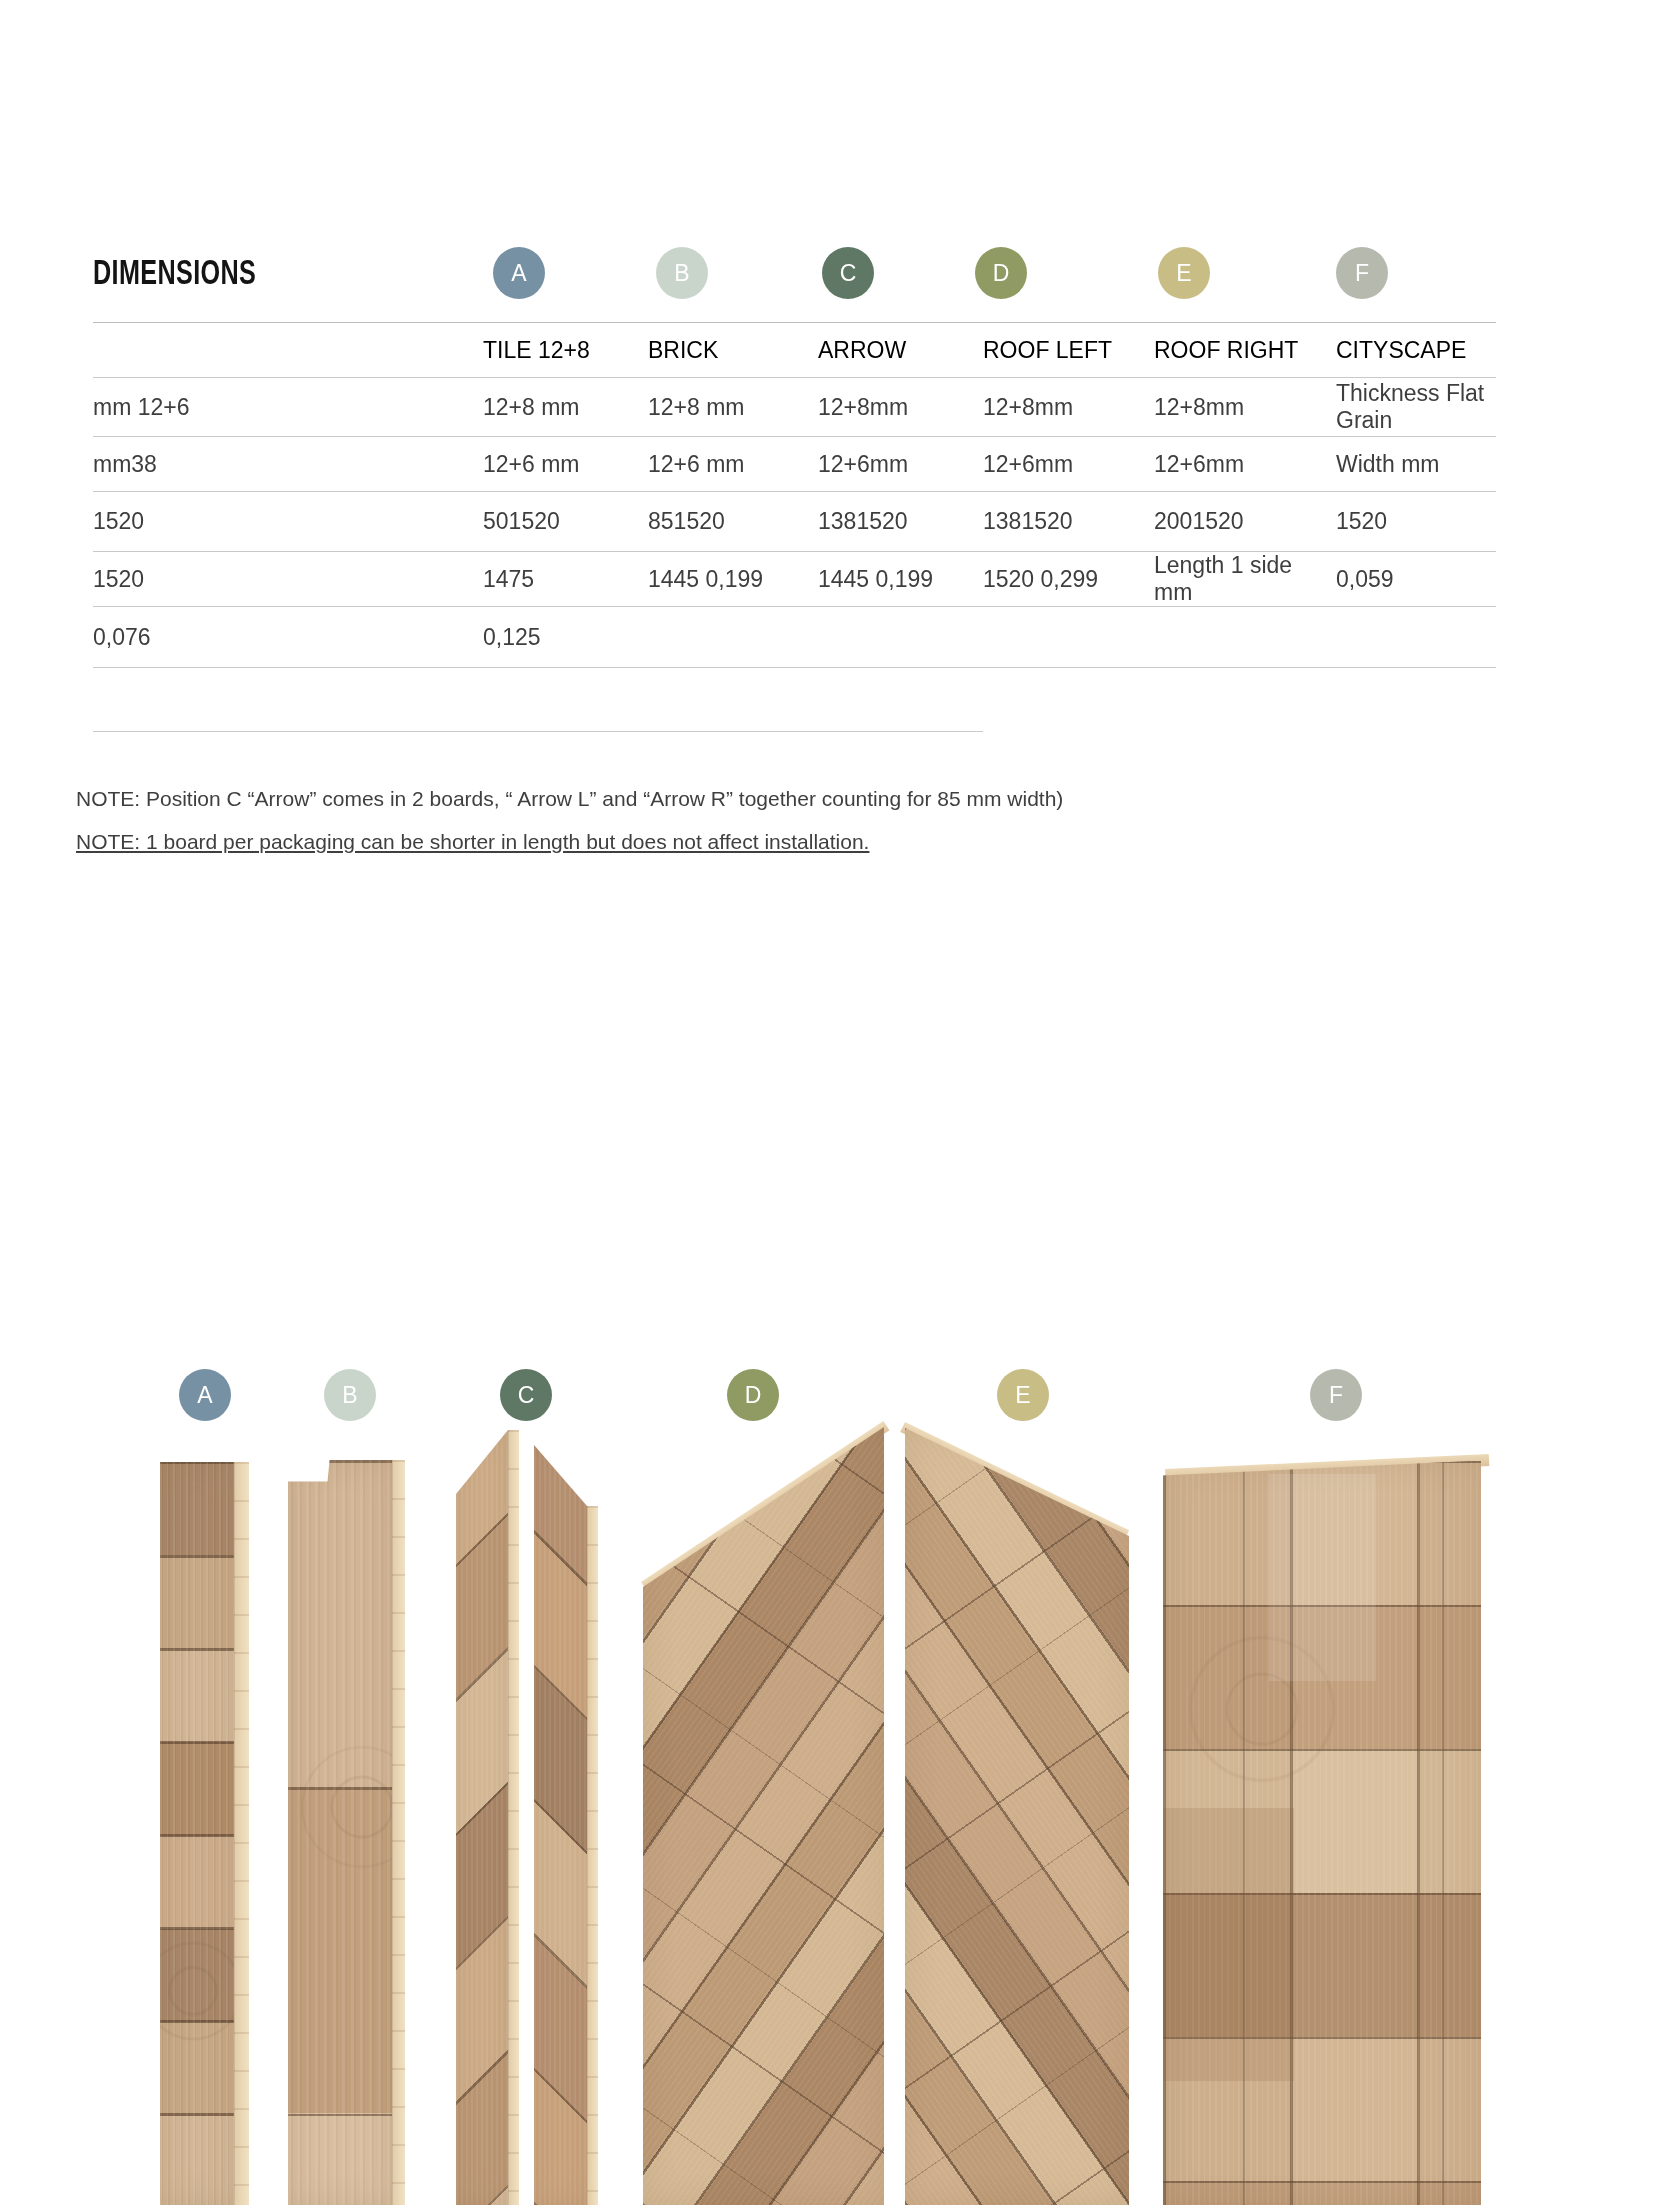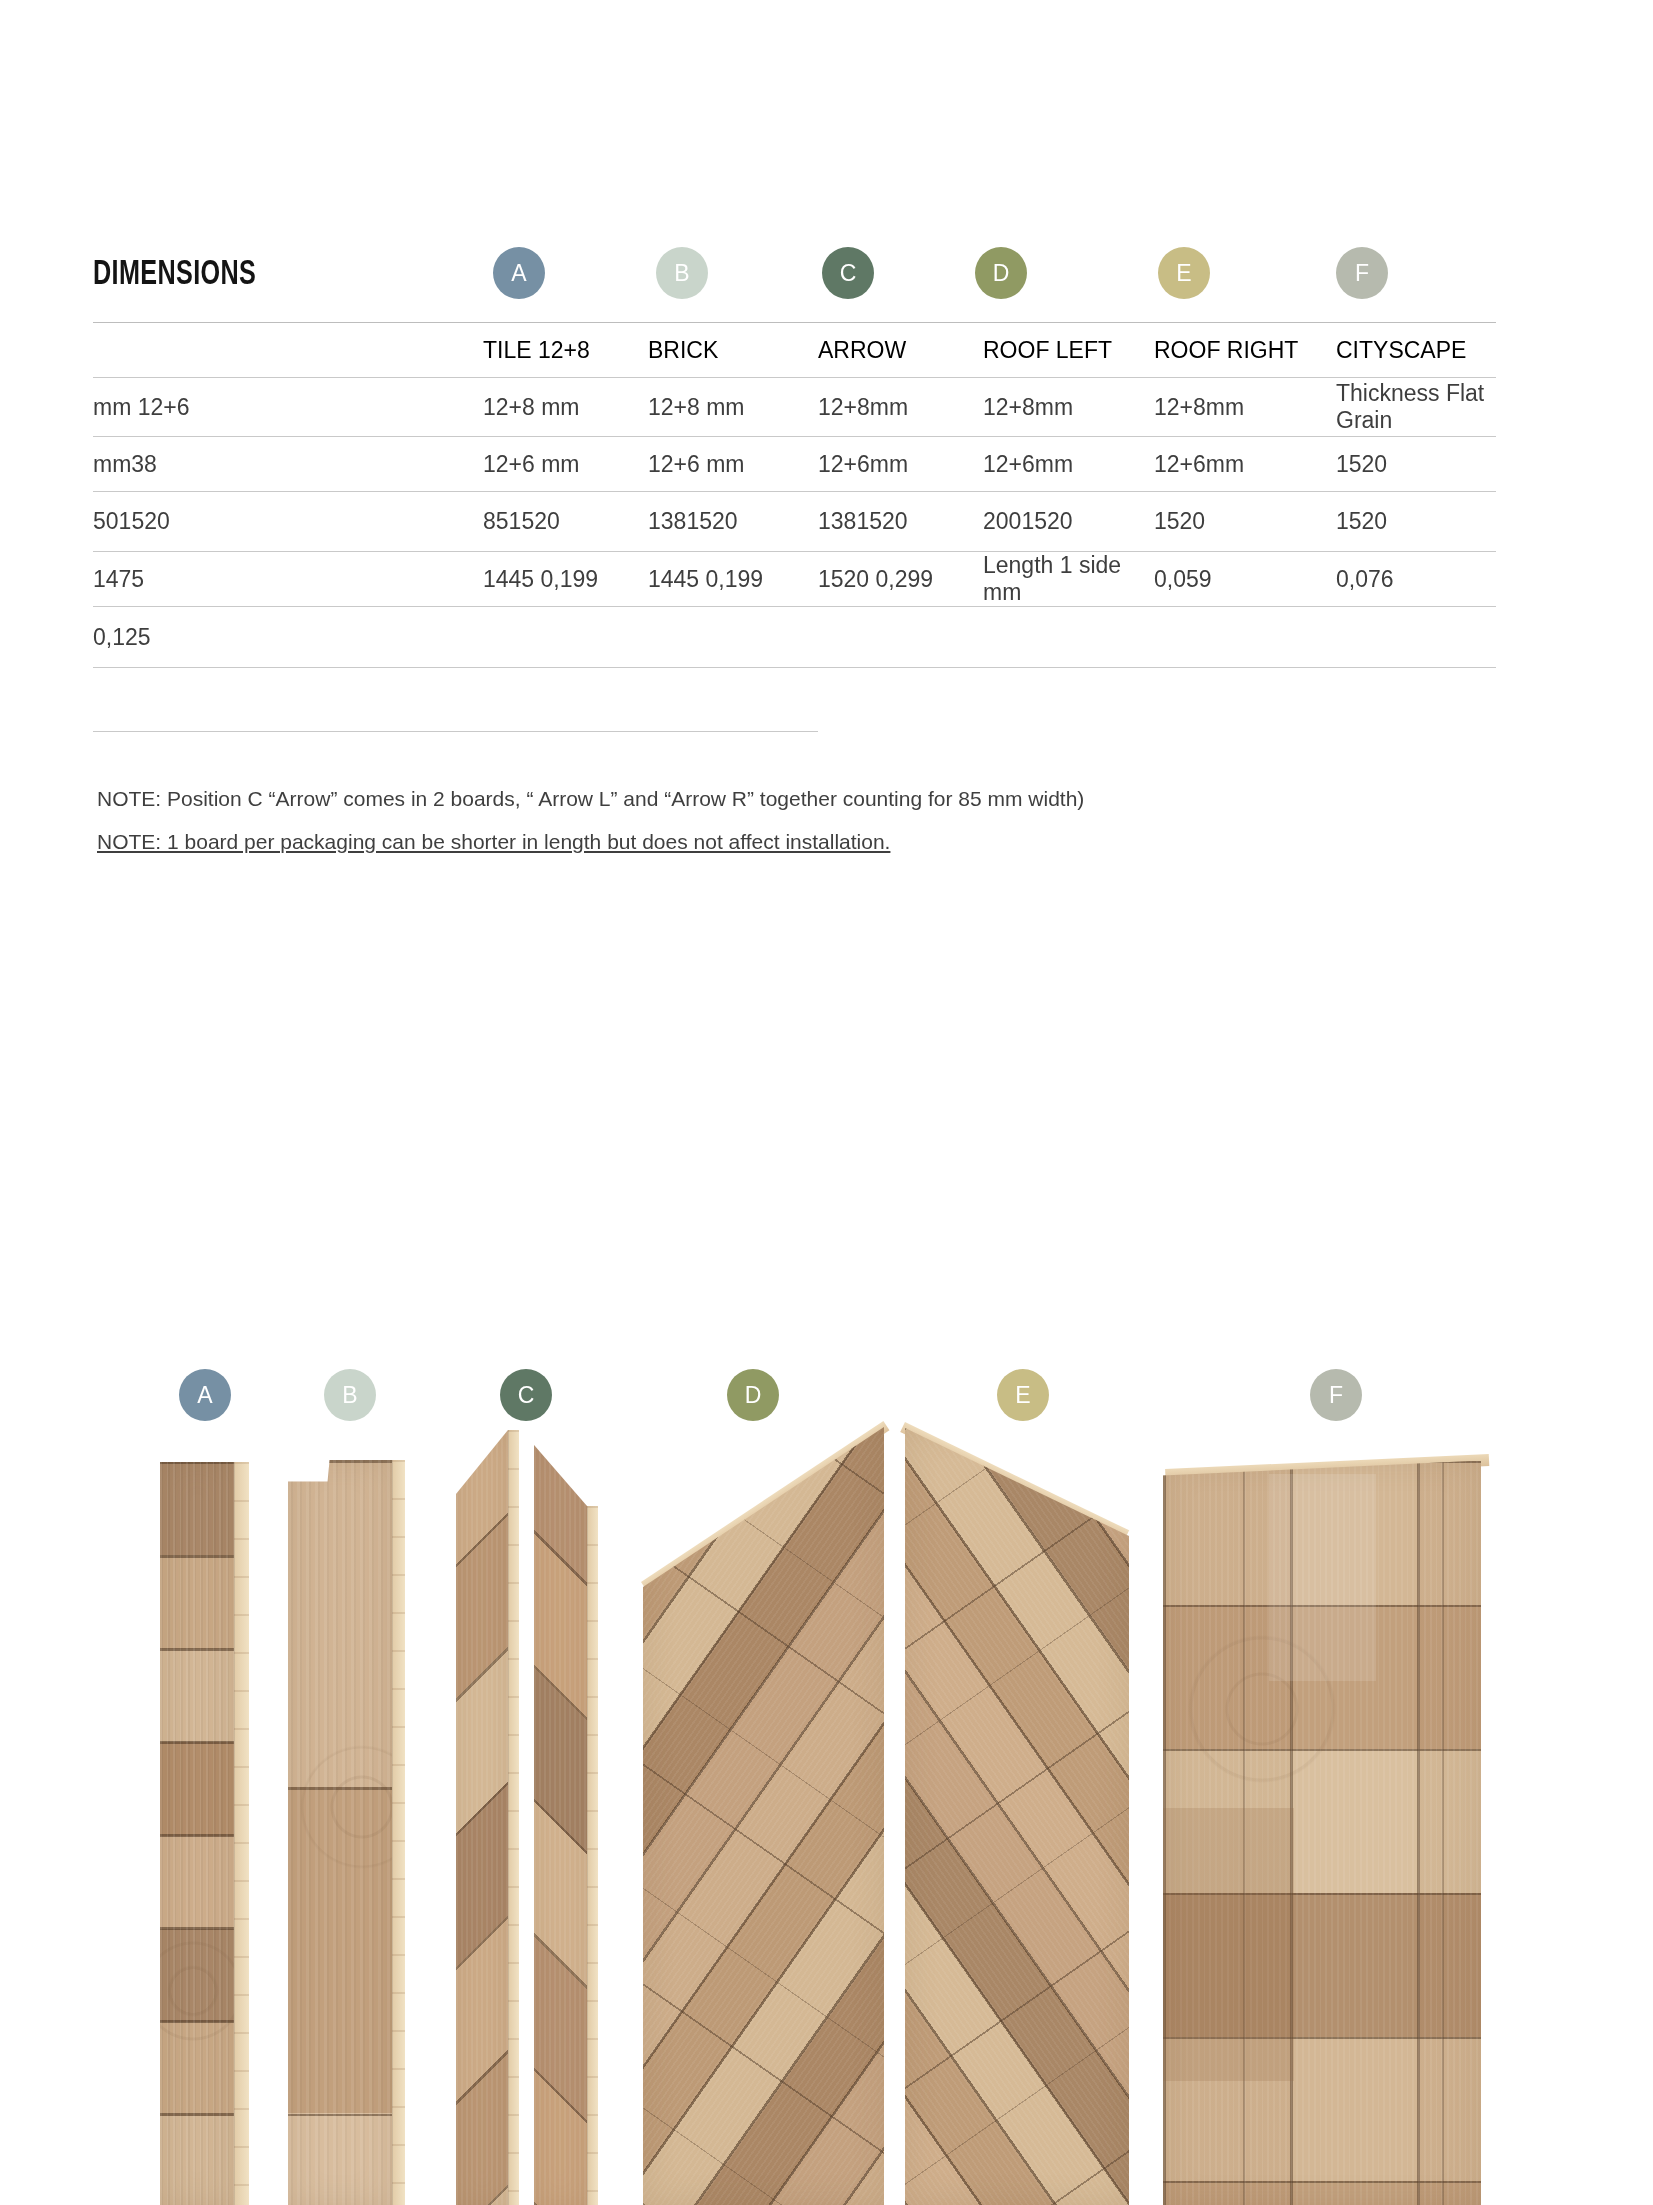--- a/index.html
+++ b/index.html
@@ -36,21 +36,21 @@
   }
   #spec-table>div{
     border-bottom:1.7px solid #c9c9c9;
     display:flex;align-items:center;min-width:0;
   }
   #spec-table>.th,#spec-table>.corner{border-top:1.7px solid #bdbdbd;color:#000000;}
   #spec-table>.cell{padding-right:36px;}
   #spec-table>.cell.split{justify-content:flex-start;}
 
   
-  .notes{position:absolute;left:97px;top:787px;font-size:21px;color:#3f3f3f;}
+  .notes{position:absolute;left:76px;top:787px;font-size:21px;color:#3f3f3f;}
   .notes p{margin:0;line-height:1.15;}
   .notes p + p{margin-top:19px;text-decoration:underline;}
 
   
   .showcase{position:absolute;left:0;top:1356px;width:1654px;height:849px;overflow:hidden;}
   .board{position:absolute;bottom:0;}
   .layer{position:absolute;top:0;bottom:0;}
 
   
   .edge{
@@ -220,20 +220,21 @@
         <span>mm</span>
       </div>
       <div class="cell split">
         <span>12+6</span>
         <span>mm</span>
       </div>
       <div class="cell split">
         <span>12+6</span>
         <span>mm</span>
       </div>
+      <div class="rl">Width mm</div>
       <div class="cell">1520</div>
       <div class="cell split">
         <span>50</span>
         <span>1520</span>
       </div>
       <div class="cell split">
         <span>85</span>
         <span>1520</span>
       </div>
       <div class="cell split">

